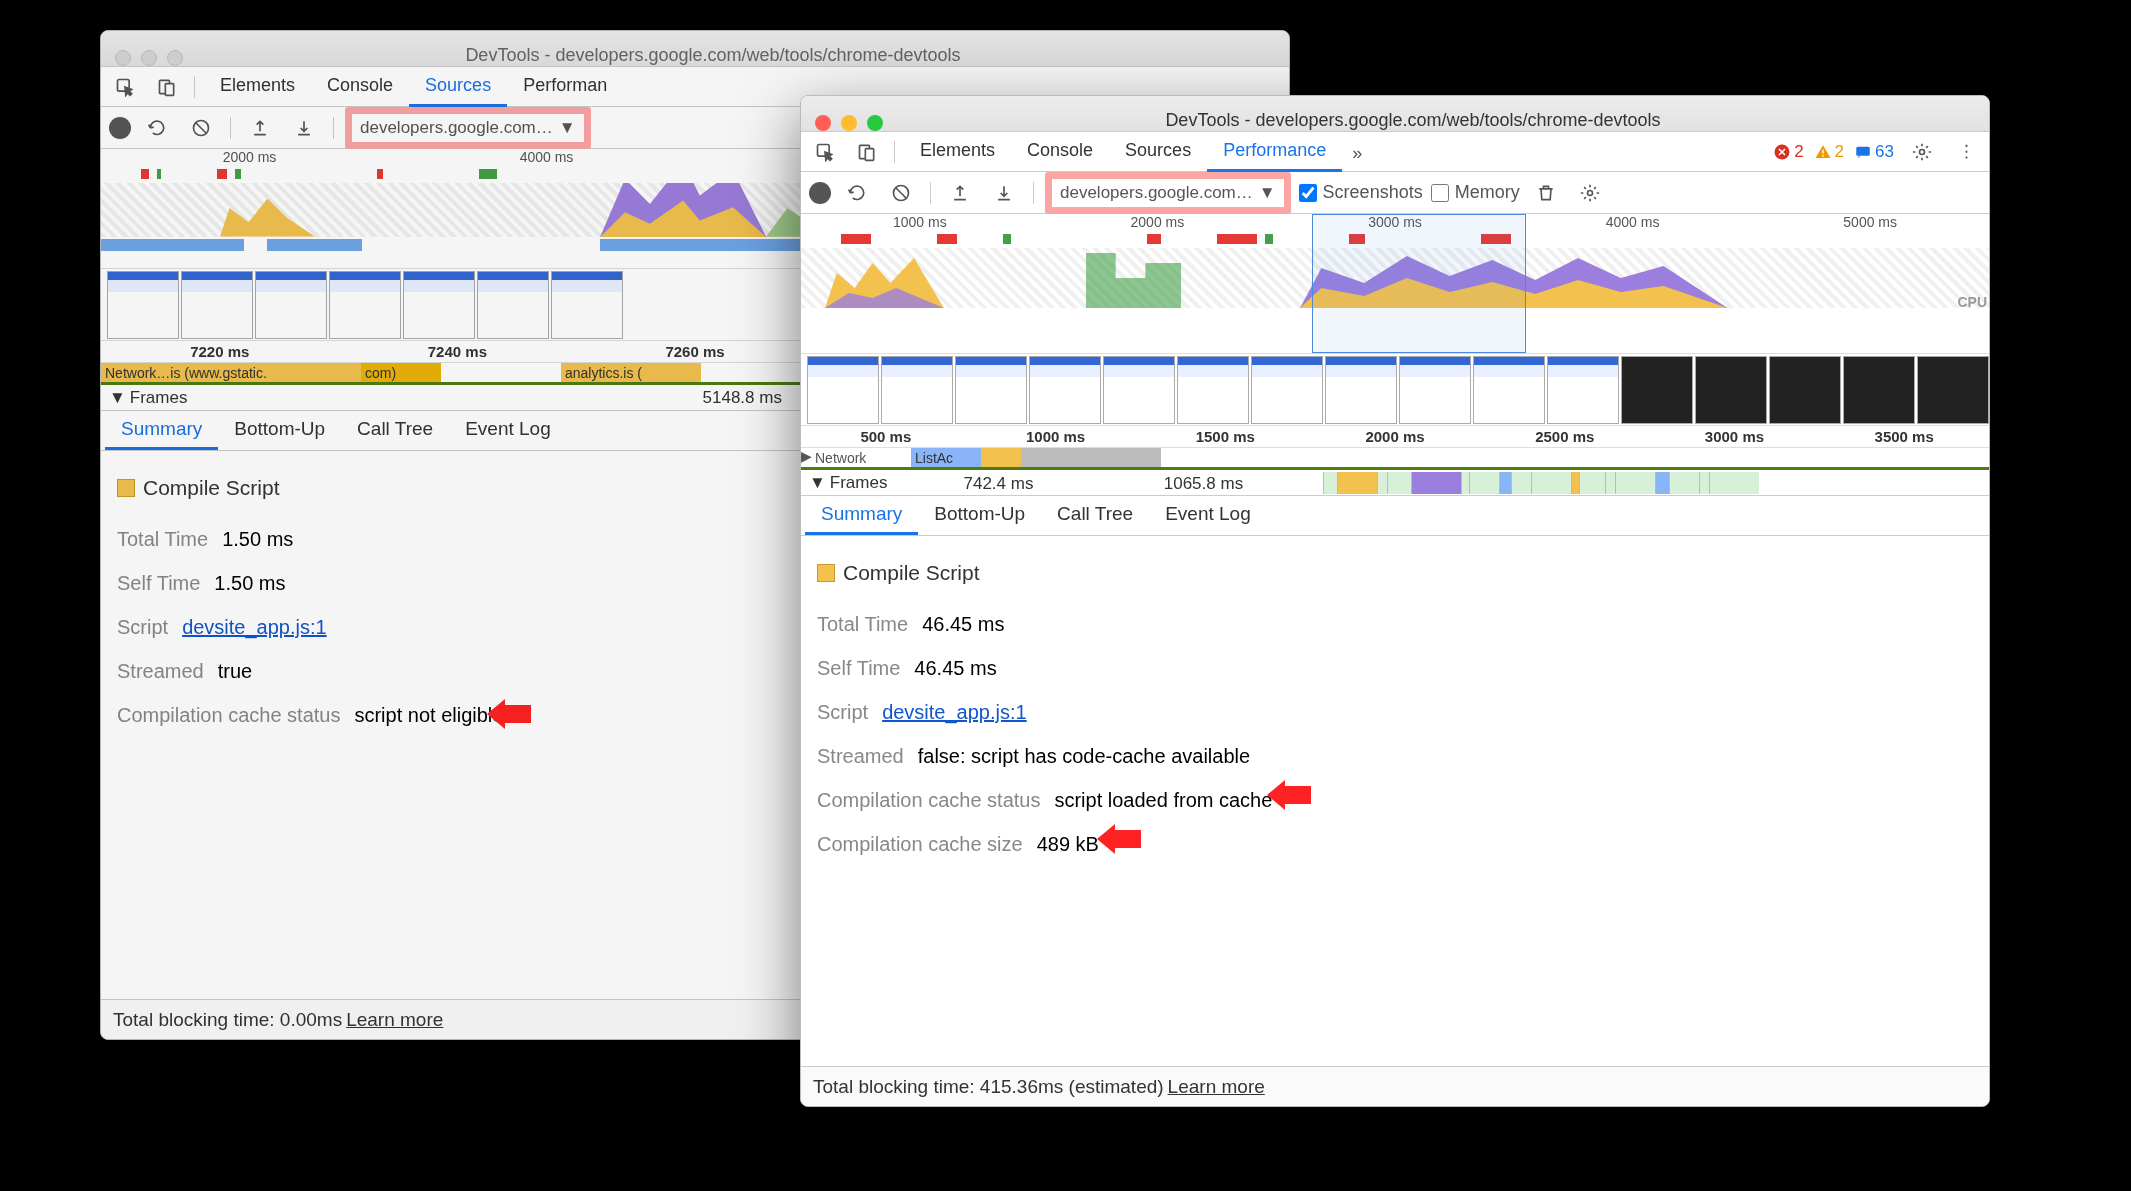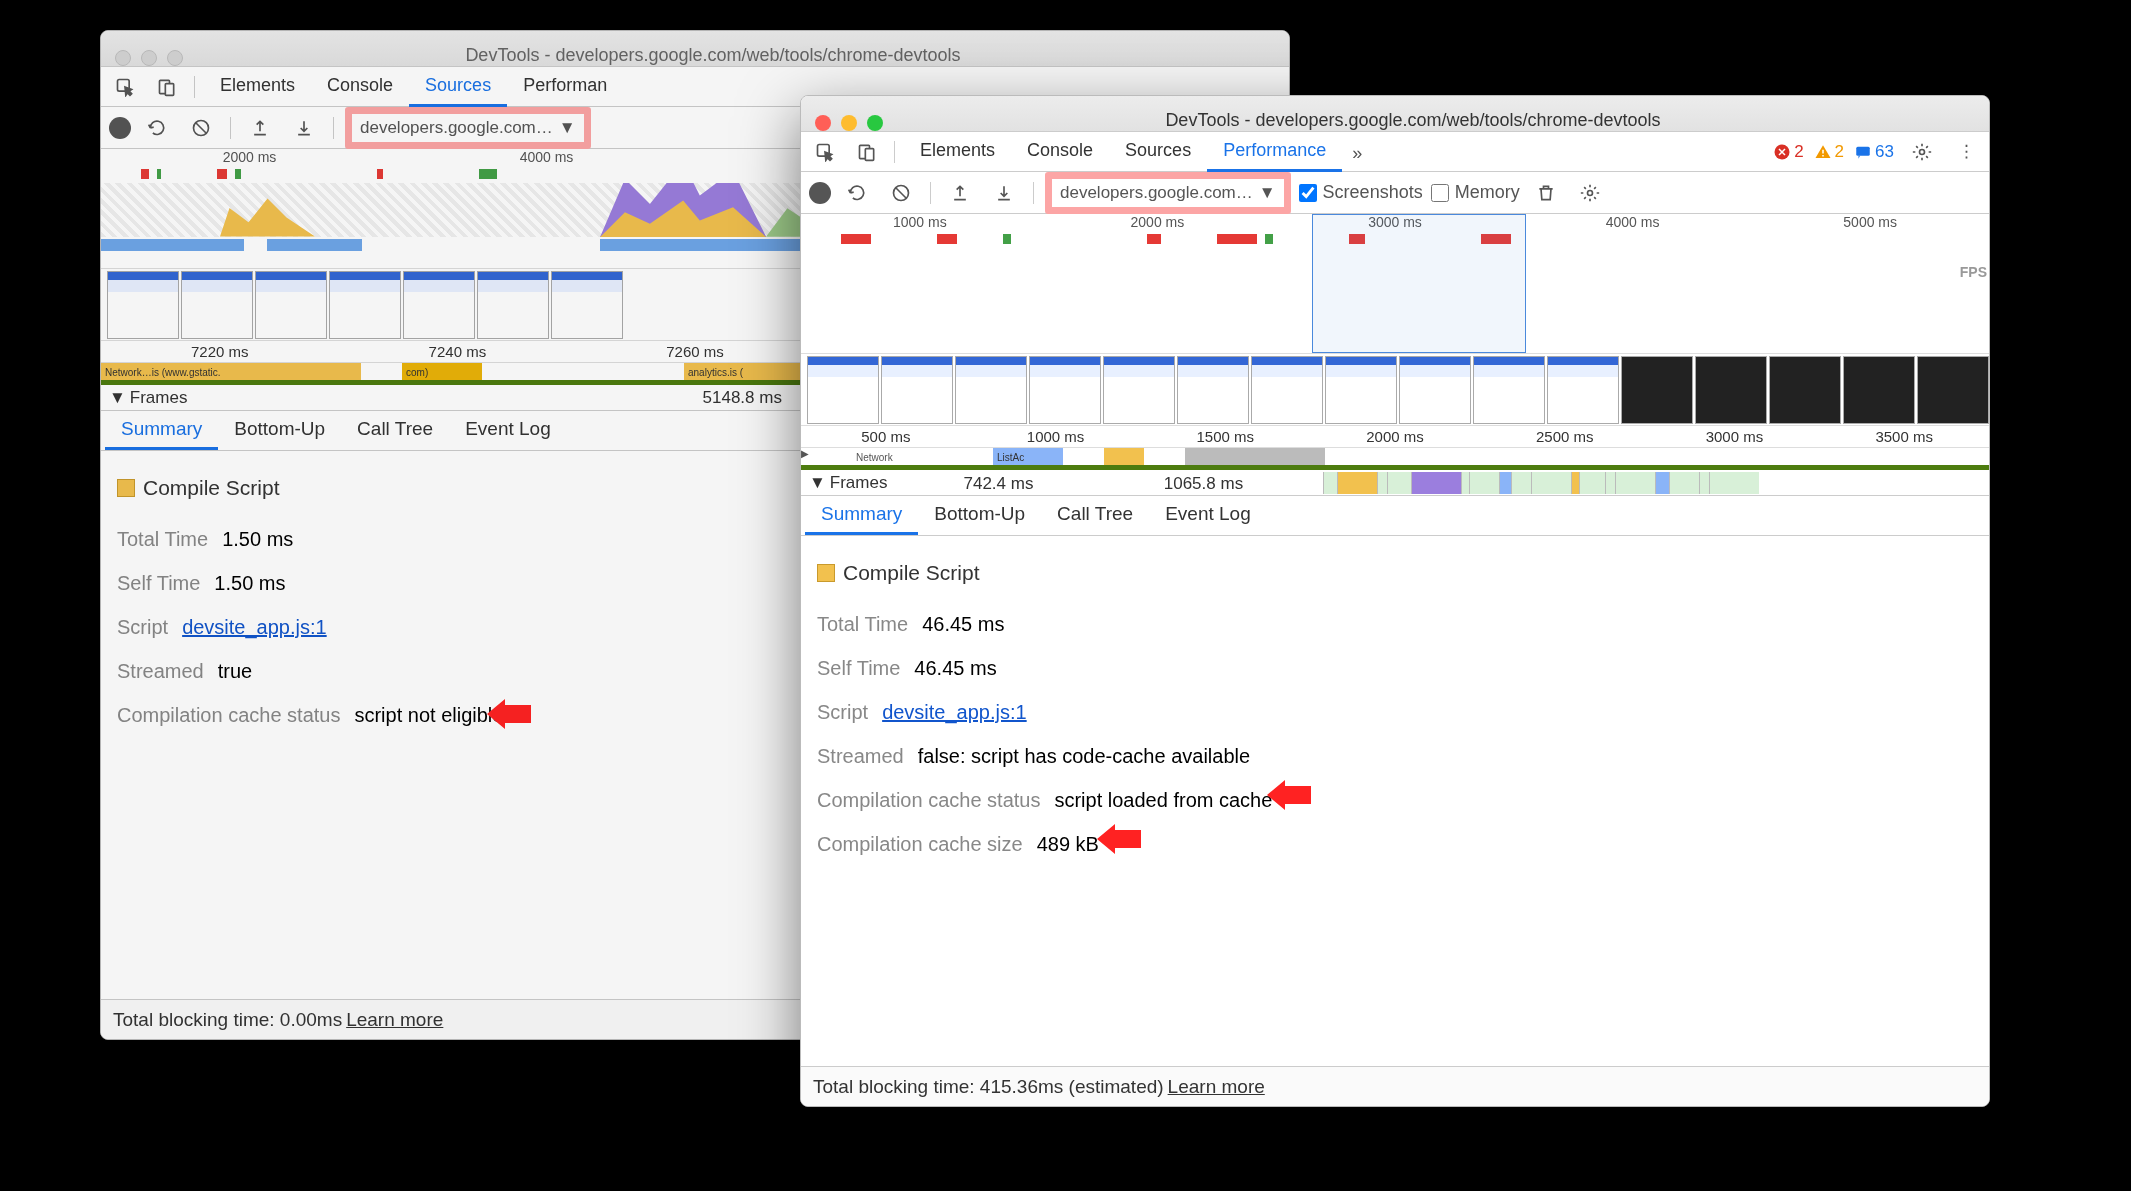--- a/index.html
+++ b/index.html
@@ -52,22 +52,22 @@
   .wave-area { position:relative; height:54px; background: repeating-linear-gradient(45deg,#f0f0f0,#f0f0f0 4px,#fff 4px,#fff 8px); overflow:hidden; }
   .wave-area.front { height:60px; }
   .wave-shape { position:absolute; bottom:0; }
   .row-label-right { position:absolute; right:2px; font-size:14px; font-weight:bold; color:#999;margin-top:28px; }
   .net-strip { height:16px; display:flex; }
   .net-bar { height:12px; background:#6ea7e9; margin-top:2px; }
   .thumbs { height:72px; display:flex; gap:2px; padding:2px 6px; border-bottom:1px solid #ddd; overflow:hidden; }
   .thumb { flex:0 0 72px; height:68px; border:1px solid #aaa; background:linear-gradient(#e8f0ff 0 30%,#fff 30% 100%); position:relative; font-size:5px; }
   .thumb .tbar { position:absolute; top:0; left:0; right:0; height:8px; background:#3367d6; }
   .detail-ruler { height:22px; display:flex; font-size:15px; color:#333; border-bottom:1px solid #ddd; }
-  .detail-ruler span { flex:1; text-align:center; padding-top:2px; font-weight:400; }
-  .flame-stub { height:22px; display:flex; border-bottom:5px solid #4d7c0f; overflow:hidden; font-size:10px; color:#333;gap:41px; }
+  .detail-ruler span { flex:1; text-align:center; padding-top:2px; font-weight:700; }
+  .flame-stub { height:22px; display:flex; border-bottom:3px solid #4d7c0f; overflow:hidden; font-size:14px; color:#333; }
   .flame-seg { height:20px; line-height:20px; padding:0 4px; white-space:nowrap; overflow:hidden; }
   .frames-row { height:26px; display:flex; align-items:center; border-bottom:1px solid #ccc; font-size:17px; }
   .frames-row .hdr { padding:0 8px; color:#333; display:flex; align-items:center; gap:4px; }
   .frames-blocks { flex:1; display:flex; height:22px; overflow:hidden; position:relative; }
   .fblk { height:22px; border-left:1px solid #bbb; background:#d8f0d8; }
   .detail-tabs { height:40px; display:flex; align-items:flex-end; border-bottom:1px solid #ccc; padding:0 4px; font-size:19px; }
   .dtab { padding:20px 16px 7px; color:#333; cursor:pointer; border-bottom:3px solid transparent; }
   .dtab.active { color:#1a73e8; border-bottom-color:#1a73e8; }
   .summary-body { padding:14px 16px; font-size:20px; line-height:2.2; }
   .summary-body h3 { font-size:21px; font-weight:400; display:flex; align-items:center; gap:8px; margin-bottom:6px; }
@@ -397,20 +397,34 @@
       <div class="act-seg" style="width:14px;background:#e53935"></div>
         <div style="width:40px"></div>
       <div class="act-seg" style="width:40px;background:#e53935"></div>
         <div class="act-seg" style="width:8px;background:#43a047"></div>
       <div style="width:60px"></div>
         <div class="act-seg" style="width:16px;background:#e53935"></div>
       <div style="width:100px"></div>
         <div class="act-seg" style="width:30px;background:#e53935"></div>
     </div>
     <span class="row-label-right" style="top:22px">FPS</span>
+    <div class="wave-area front">
+      <svg class="wave-shape" style="left:2%;width:10%;height:100%" viewBox="0 0 100 60" preserveAspectRatio="none">
+          <path d="M0 60 L10 25 25 40 40 15 55 35 75 10 100 60Z" fill="#f2c14e"></path>
+          <path d="M0 60 L20 45 40 50 60 40 100 60Z" fill="#9b7ede" opacity="0.8"></path>
+        </svg>
+      <svg class="wave-shape" style="left:24%;width:10%;height:100%" viewBox="0 0 100 60" preserveAspectRatio="none">
+          <path d="M0 60 L0 5 L25 5 L25 30 L50 30 L50 15 L80 15 L80 60Z" fill="#43a047" opacity="0.6"></path>
+        </svg>
+      <svg class="wave-shape" style="left:42%;width:36%;height:100%" viewBox="0 0 200 60" preserveAspectRatio="none">
+        <path d="M0 60 L10 20 30 35 50 8 70 28 90 12 110 32 130 10 150 30 170 18 200 60Z" fill="#9b7ede"></path>
+        <path d="M0 60 L10 40 30 48 50 30 70 44 90 34 110 46 130 32 150 44 170 38 200 60Z" fill="#f2c14e"></path>
+      </svg>
+      <span class="row-label-right" style="top:18px">CPU</span>
+    </div>
     <div class="overlay-sel" style="left:43%;top:0;bottom:0;width:18%"></div>
   </div>
   <div class="thumbs">
     <div class="thumb">
         <div class="tbar"></div>
       </div>
       <div class="thumb">
         <div class="tbar"></div>
       </div>
       <div class="thumb">

